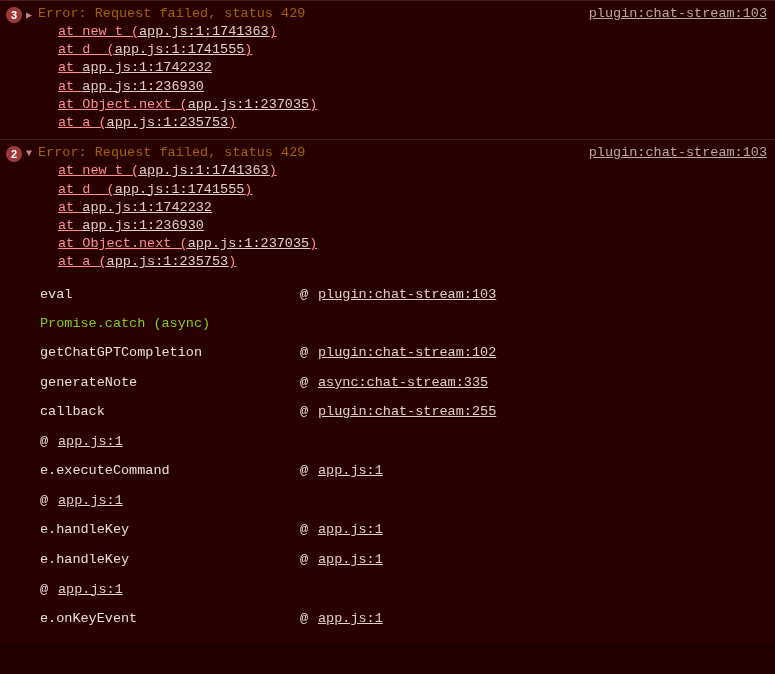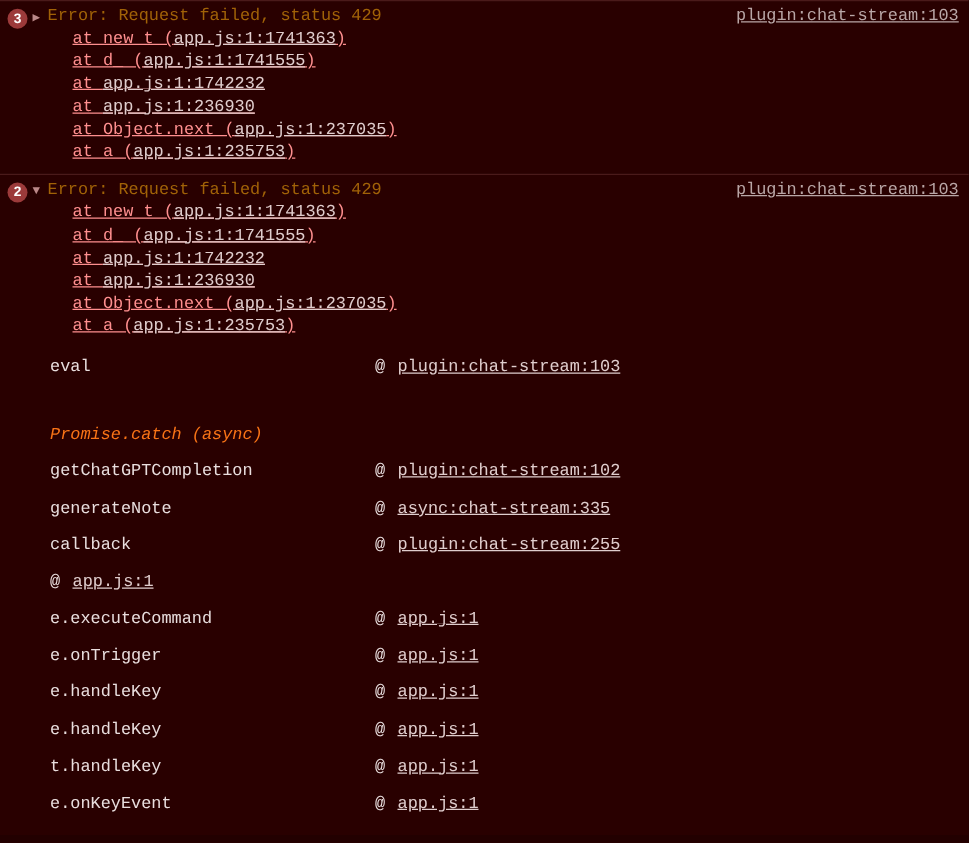--- a/index.html
+++ b/index.html
@@ -92,24 +92,22 @@
   .trace-at {
     flex: 0 0 18px;
     color: #e9dede;
   }
   .trace-loc {
     color: #e0cdcd;
     text-decoration: underline;
     cursor: pointer;
   }
   .async-header {
-    font-style: italic;
-    color: #f97316;
+    color: #84cc16;
     padding: 7px 0;
-    margin-top: 25px;
   }
 </style>
 </head>
 <body>
 
 <div class="console">
 
   <div class="group">
     <div class="group-header">
       <span class="badge">3</span>
@@ -168,36 +166,34 @@
       <div class="trace-row">
         <span class="trace-at">@</span>
         <span class="trace-loc">app.js:1</span>
       </div>
       <div class="trace-row">
         <span class="trace-fn">e.executeCommand</span>
         <span class="trace-at">@</span>
         <span class="trace-loc">app.js:1</span>
       </div>
       <div class="trace-row">
-        <span class="trace-fn">e.onTrigger</span>
         <span class="trace-at">@</span>
         <span class="trace-loc">app.js:1</span>
       </div>
       <div class="trace-row">
         <span class="trace-fn">e.handleKey</span>
         <span class="trace-at">@</span>
         <span class="trace-loc">app.js:1</span>
       </div>
       <div class="trace-row">
         <span class="trace-fn">e.handleKey</span>
         <span class="trace-at">@</span>
         <span class="trace-loc">app.js:1</span>
       </div>
       <div class="trace-row">
-        <span class="trace-fn">t.handleKey</span>
         <span class="trace-at">@</span>
         <span class="trace-loc">app.js:1</span>
       </div>
       <div class="trace-row">
         <span class="trace-fn">e.onKeyEvent</span>
         <span class="trace-at">@</span>
         <span class="trace-loc">app.js:1</span>
       </div>
     </div>
   </div>

